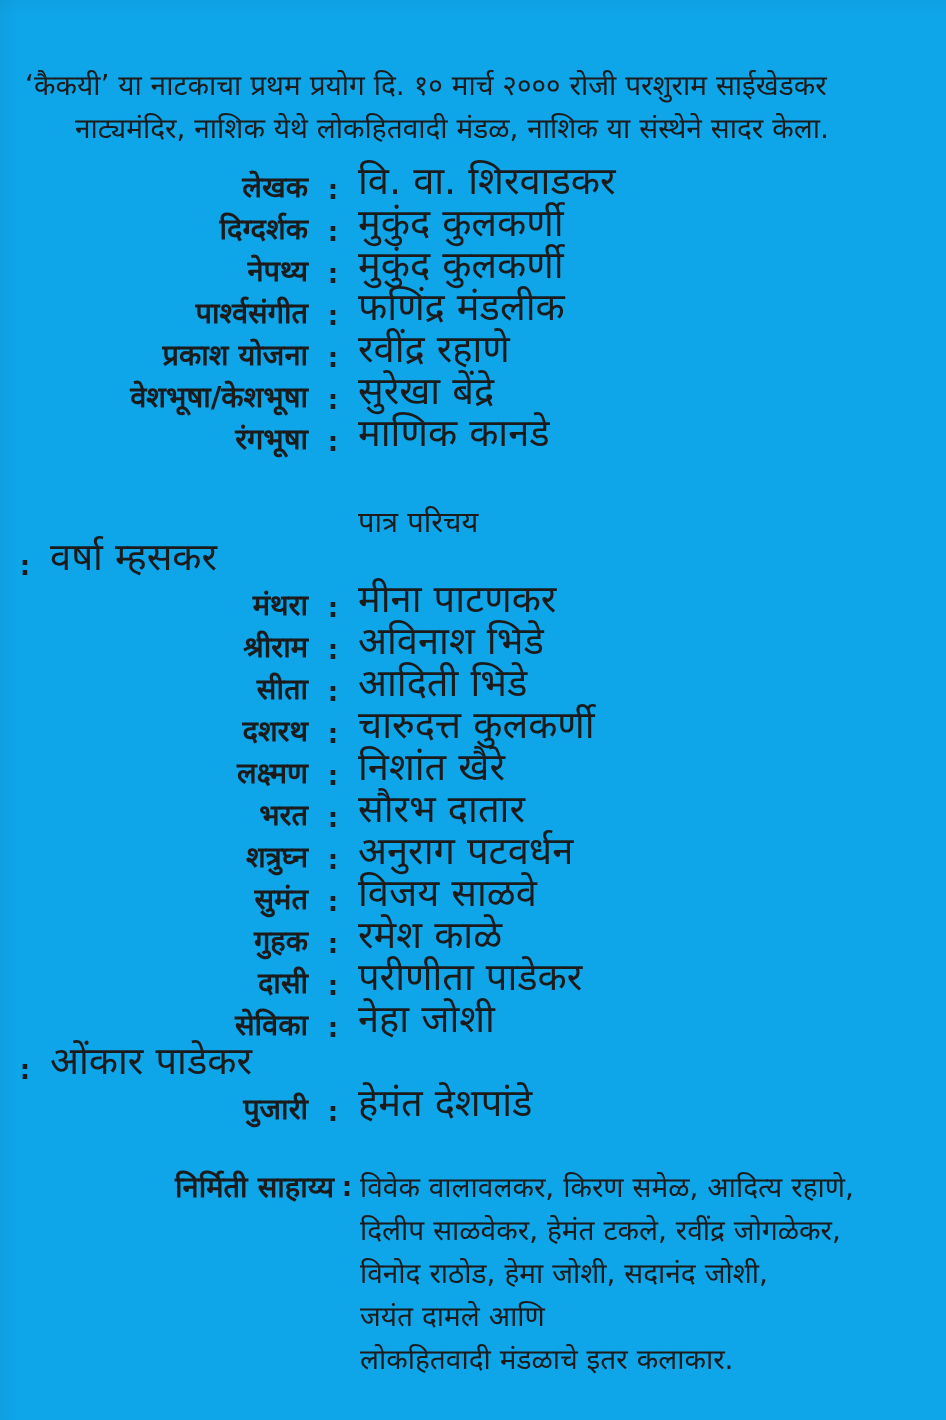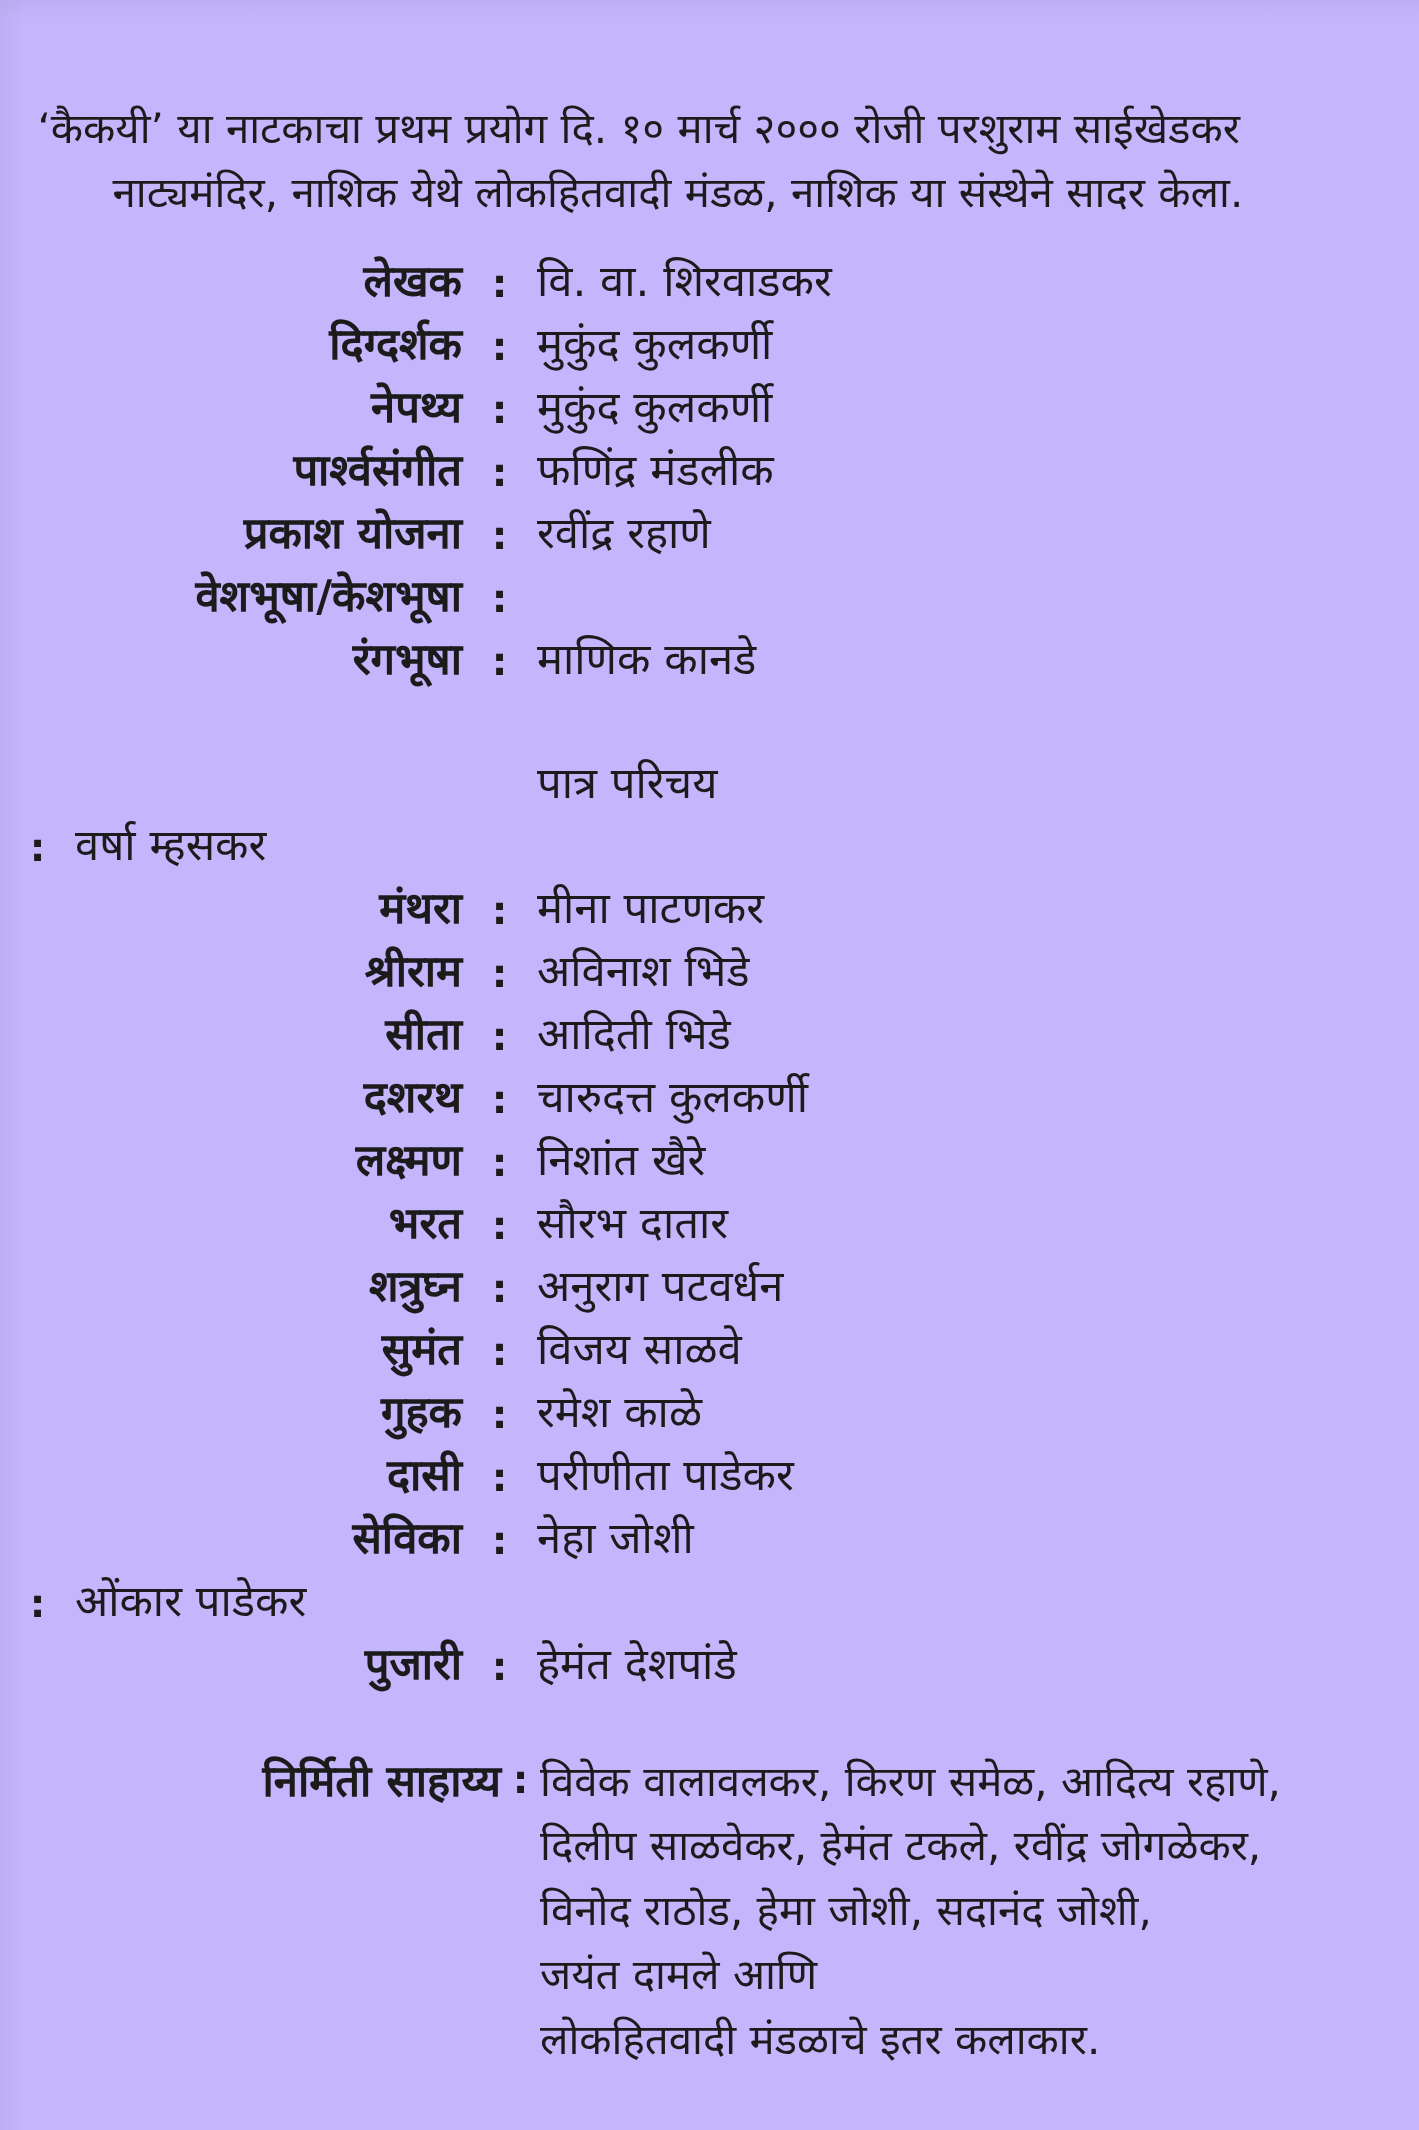--- a/index.html
+++ b/index.html
@@ -1,20 +1,20 @@
 <!DOCTYPE html>
 <html><head>
 <meta charset="utf-8">
 <style>
   html, body { margin: 0; padding: 0; }
   .page {
     position: relative;
     width: 946px;
     height: 1420px;
-    background: #c4b5fd;
+    background: #0ea5e9;
     color: #1b1b1b;
     font-family: "DejaVu Sans", "Liberation Sans", sans-serif;
     overflow: hidden;
   }
   
   .page::before {
     content: "";
     position: absolute;
     inset: 0;
     pointer-events: none;
@@ -45,21 +45,21 @@
     font-weight: 700;
     font-size: 29px;
     white-space: nowrap;
   }
   .colon-cell {
     width: 50px;
     text-align: center;
     font-weight: 700;
     font-size: 26px;
   }
-  .name { flex: 1; font-size: 29px; white-space: nowrap; }
+  .name { flex: 1; font-size: 38px; white-space: nowrap; }
 
   .cast-heading {
     position: absolute;
     top: 501px;
     left: 358px;
     margin: 0;
     font-size: 29px;
     font-weight: 400;
     line-height: 42px;
   }
@@ -122,20 +122,21 @@
       <span class="name">फणिंद्र मंडलीक</span>
     </div>
     <div class="row">
       <span class="role">प्रकाश योजना</span>
       <span class="colon-cell">:</span>
       <span class="name">रवींद्र रहाणे</span>
     </div>
     <div class="row">
       <span class="role">वेशभूषा/केशभूषा</span>
       <span class="colon-cell">:</span>
+      <span class="name">सुरेखा बेंद्रे</span>
     </div>
     <div class="row">
       <span class="role">रंगभूषा</span>
       <span class="colon-cell">:</span>
       <span class="name">माणिक कानडे</span>
     </div>
   </div>
 
   <h2 class="cast-heading">पात्र परिचय</h2>
 

